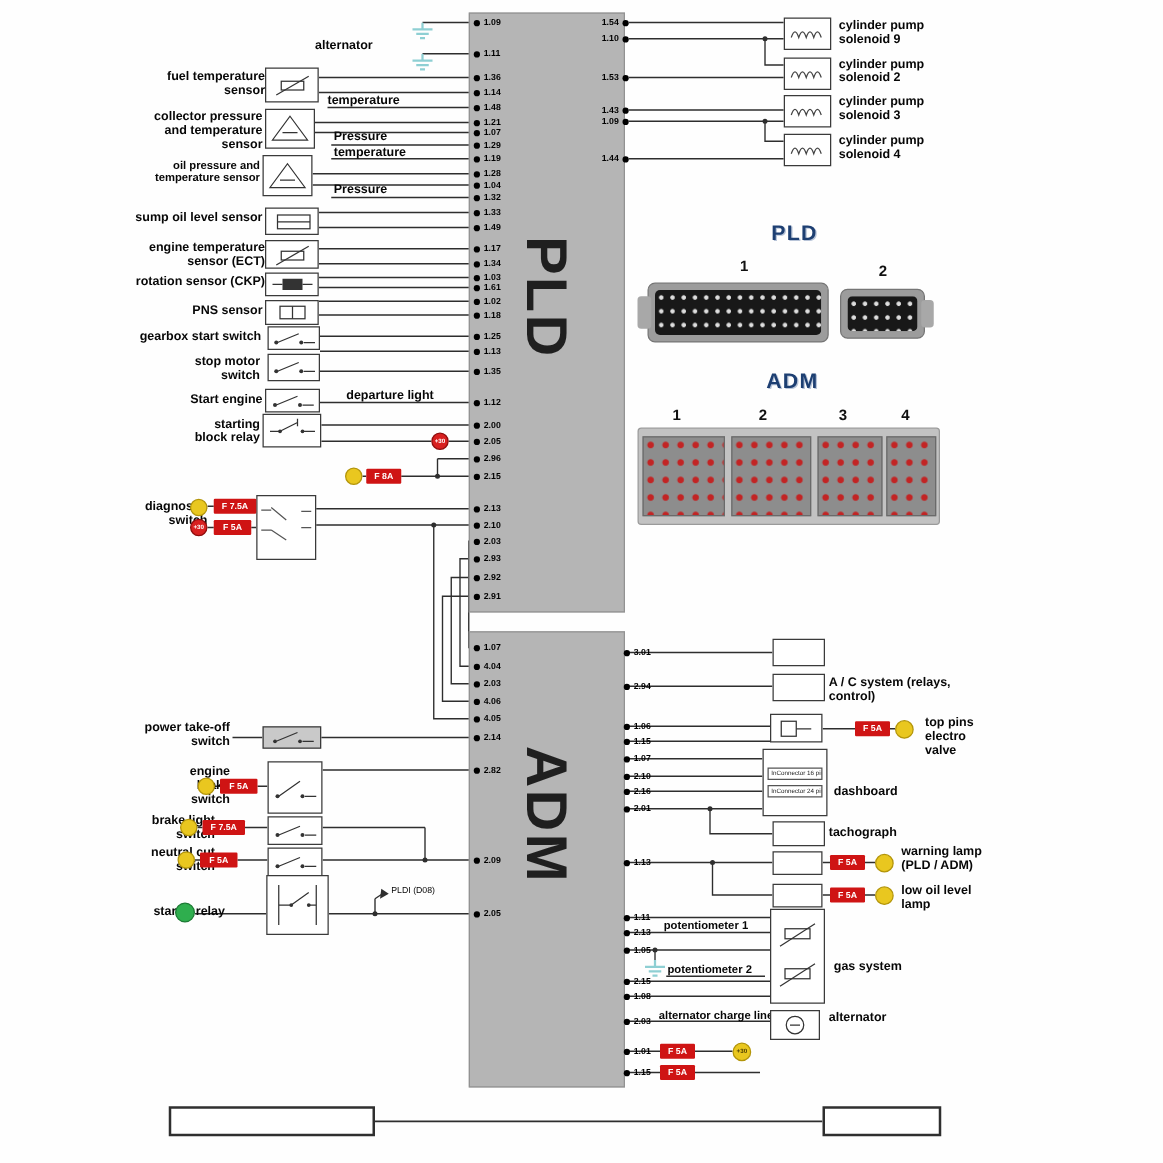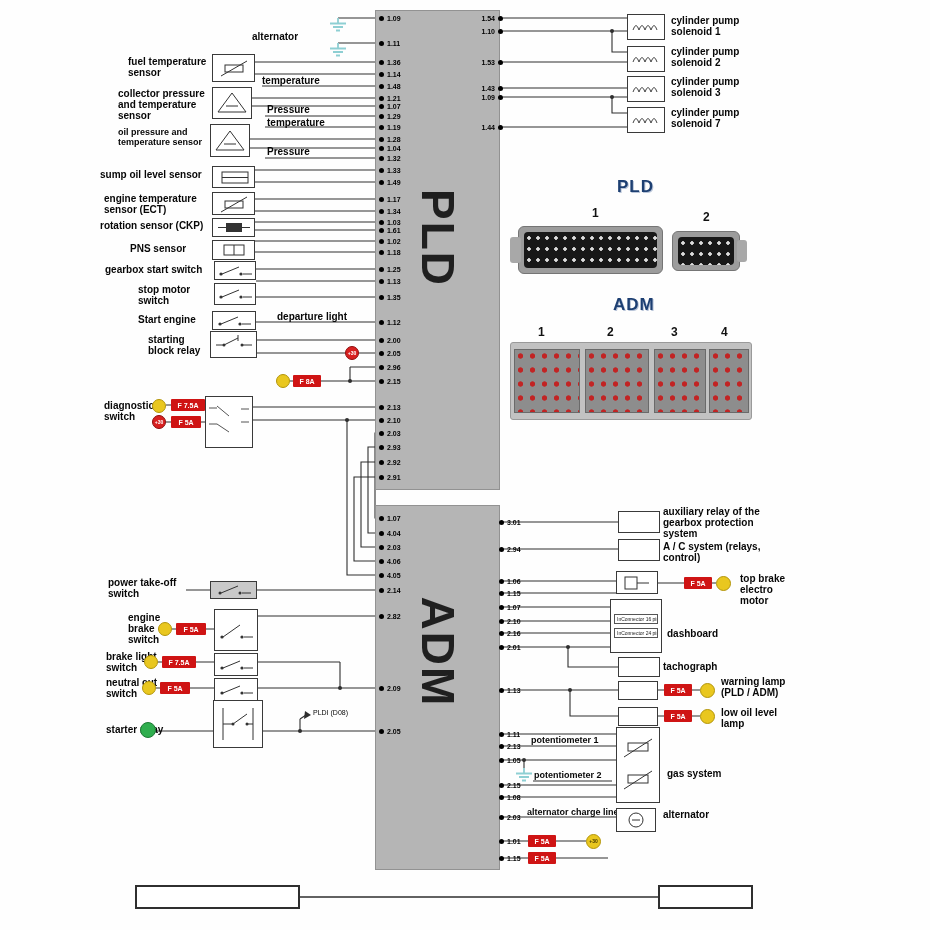--- a/index.html
+++ b/index.html
@@ -10,21 +10,21 @@
   .unit-label{position:absolute;text-align:center;font-size:46px;font-weight:bold;color:#1f1f1f;letter-spacing:2px;height:50px;line-height:50px;transform:rotate(90deg)}
   .pin{position:absolute;display:flex;align-items:center;gap:3px;height:9px;font-size:7px;font-weight:bold;color:#000;white-space:nowrap}
   .pin::before,.pin::after{width:5px;height:5px;border-radius:50%;background:#000;flex:0 0 auto}
   .pl{left:379px}.pl::before{content:""}
   .pr{right:427px}.pr::after{content:""}
   .ar{left:499px}.ar::before{content:""}
   .lbl{position:absolute;font-size:10px;font-weight:bold;color:#070707;line-height:1.12}
   .lbl.sm{font-size:9px}
   .lbl.t9{font-size:9px}
   .lbl.t7{font-size:7px;font-weight:normal}
-  .lbl.ra{text-align:left}
+  .lbl.ra{text-align:right}
   .lbl.nw{white-space:nowrap}
   .cbox{position:absolute;border:1.3px solid #3a3a3a;background:#fff;display:flex;align-items:center;justify-content:center;flex-direction:column}
   .cbox.gray{background:#c9c9c9}
   .cbox svg{display:block}
   .fuse{position:absolute;background:#cf1414;color:#fff;font-size:7px;font-weight:bold;display:flex;align-items:center;justify-content:center;white-space:nowrap;border-radius:1px}
   .circ{position:absolute;border-radius:50%;display:flex;align-items:center;justify-content:center;font-size:5px;font-weight:bold;line-height:1}
   .circ.yellow{background:#e9c71f;border:1px solid #b3950a;color:#4a3c00}
   .circ.red{background:#d82020;border:1px solid #8e0c0c;color:#fff}
   .circ.green{background:#2fae4e;border:1px solid #1c7a34}
   .title-logo{position:absolute;font-size:17px;font-weight:bold;color:#1d3f72;letter-spacing:1px;text-shadow:1px 1px 0 #b8c4d8}
@@ -317,24 +317,24 @@
 <div class="cbox" style="left:627px;top:76px;width:38px;height:26px">
       <svg width="32" height="18">
         <path d="M3 12q3 -9 6 0q3 -9 6 0q3 -9 6 0q3 -9 6 0" fill="none" stroke="#444"></path>
       </svg>
     </div>
 <div class="cbox" style="left:627px;top:107px;width:38px;height:26px">
       <svg width="32" height="18">
         <path d="M3 12q3 -9 6 0q3 -9 6 0q3 -9 6 0q3 -9 6 0" fill="none" stroke="#444"></path>
       </svg>
     </div>
-<div class="lbl" style="left:671px;top:15px;width:94px">cylinder pump solenoid 1</div>
+<div class="lbl" style="left:671px;top:15px;width:94px">cylinder pump solenoid 9</div>
 <div class="lbl" style="left:671px;top:46px;width:94px">cylinder pump solenoid 2</div>
 <div class="lbl" style="left:671px;top:76px;width:94px">cylinder pump solenoid 3</div>
-<div class="lbl" style="left:671px;top:107px;width:94px">cylinder pump solenoid 7</div>
+<div class="lbl" style="left:671px;top:107px;width:94px">cylinder pump solenoid 4</div>
 
 <div class="title-logo" style="left:617px;top:177px">PLD</div>
 <div class="connnum" style="left:592px;top:206px">1</div>
 <div class="connnum" style="left:703px;top:210px">2</div>
 <div class="photo tabL" style="left:518px;top:226px;width:145px;height:48px">
       <div class="inner"></div>
     </div>
 <div class="photo tabR" style="left:672px;top:231px;width:68px;height:40px">
       <div class="inner"></div>
     </div>
@@ -343,32 +343,31 @@
 <div class="connnum" style="left:607px;top:325px">2</div>
 <div class="connnum" style="left:671px;top:325px">3</div>
 <div class="connnum" style="left:721px;top:325px">4</div>
 <div class="admstrip" style="left:510px;top:342px;width:242px;height:78px"></div>
 <div class="admconn" style="left:514px;top:349px;width:66px;height:64px"></div>
 <div class="admconn" style="left:585px;top:349px;width:64px;height:64px"></div>
 <div class="admconn" style="left:654px;top:349px;width:52px;height:64px"></div>
 <div class="admconn" style="left:709px;top:349px;width:40px;height:64px"></div>
 
 <div class="cbox" style="left:618px;top:511px;width:42px;height:22px"></div>
-<div class="lbl" style="left:663px;top:506px;width:118px">auxiliary relay of the gearbox protection system</div>
 <div class="cbox" style="left:618px;top:539px;width:42px;height:22px"></div>
 <div class="lbl" style="left:663px;top:541px;width:105px">A / C system (relays, control)</div>
 <div class="cbox" style="left:616px;top:571px;width:42px;height:23px">
       <svg width="36" height="18">
         <rect x="6" y="3" width="12" height="12" fill="none" stroke="#333"></rect>
         <path d="M18 9H30" stroke="#333"></path>
       </svg>
     </div>
 <div class="fuse" style="left:684px;top:577px;width:28px;height:12px">F 5A</div>
 <div class="circ yellow" style="left:716px;top:576px;width:15px;height:15px"></div>
-<div class="lbl" style="left:740px;top:573px;width:54px">top brake electro motor</div>
+<div class="lbl" style="left:740px;top:573px;width:54px">top pins electro valve</div>
 <div class="cbox" style="left:610px;top:599px;width:52px;height:54px">
   <div class="dashinner">InConnector 16 pins</div>
   <div class="dashinner">InConnector 24 pins</div>
 </div>
 <div class="lbl nw" style="left:667px;top:628px">dashboard</div>
 <div class="cbox" style="left:618px;top:657px;width:42px;height:20px"></div>
 <div class="lbl nw" style="left:663px;top:661px">tachograph</div>
 <div class="cbox" style="left:618px;top:681px;width:40px;height:19px"></div>
 <div class="fuse" style="left:664px;top:684px;width:28px;height:12px">F 5A</div>
 <div class="circ yellow" style="left:700px;top:683px;width:15px;height:15px"></div>

